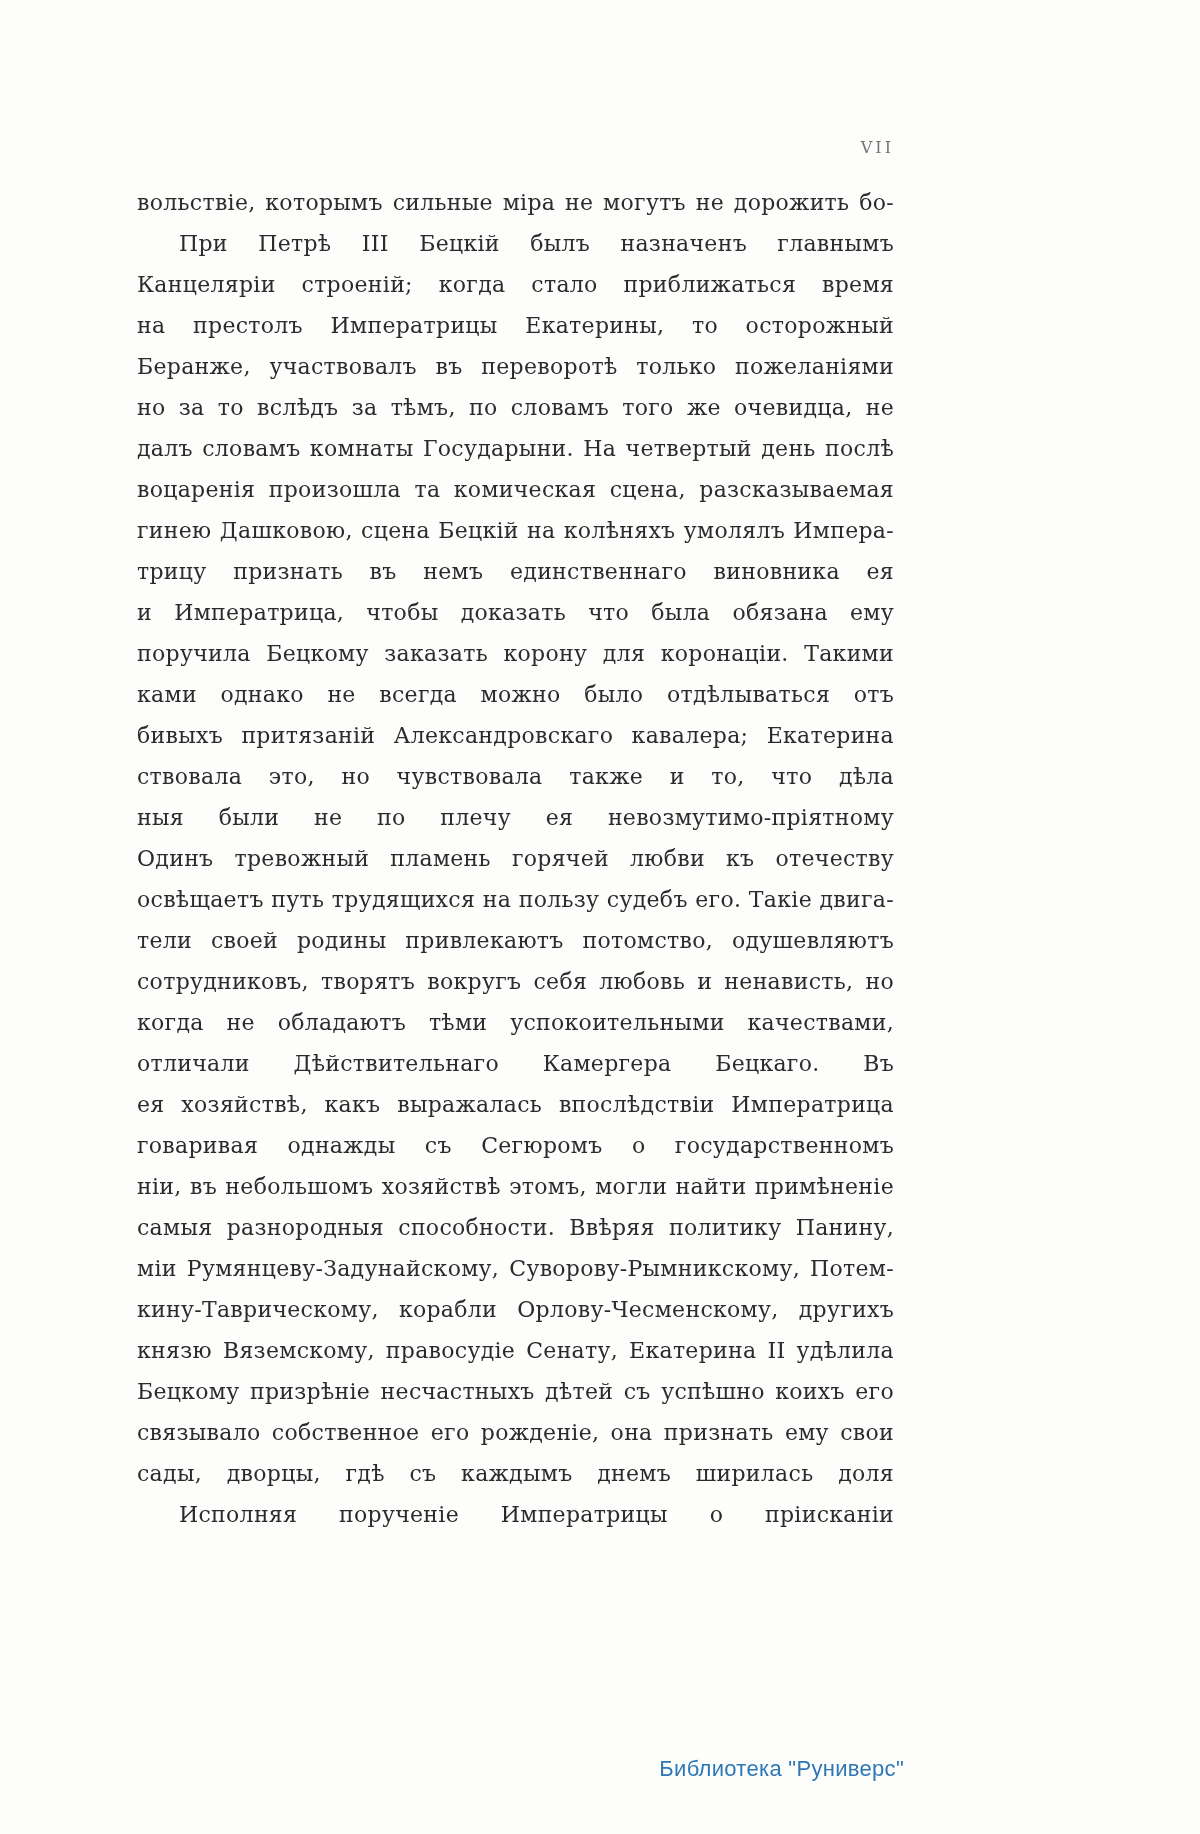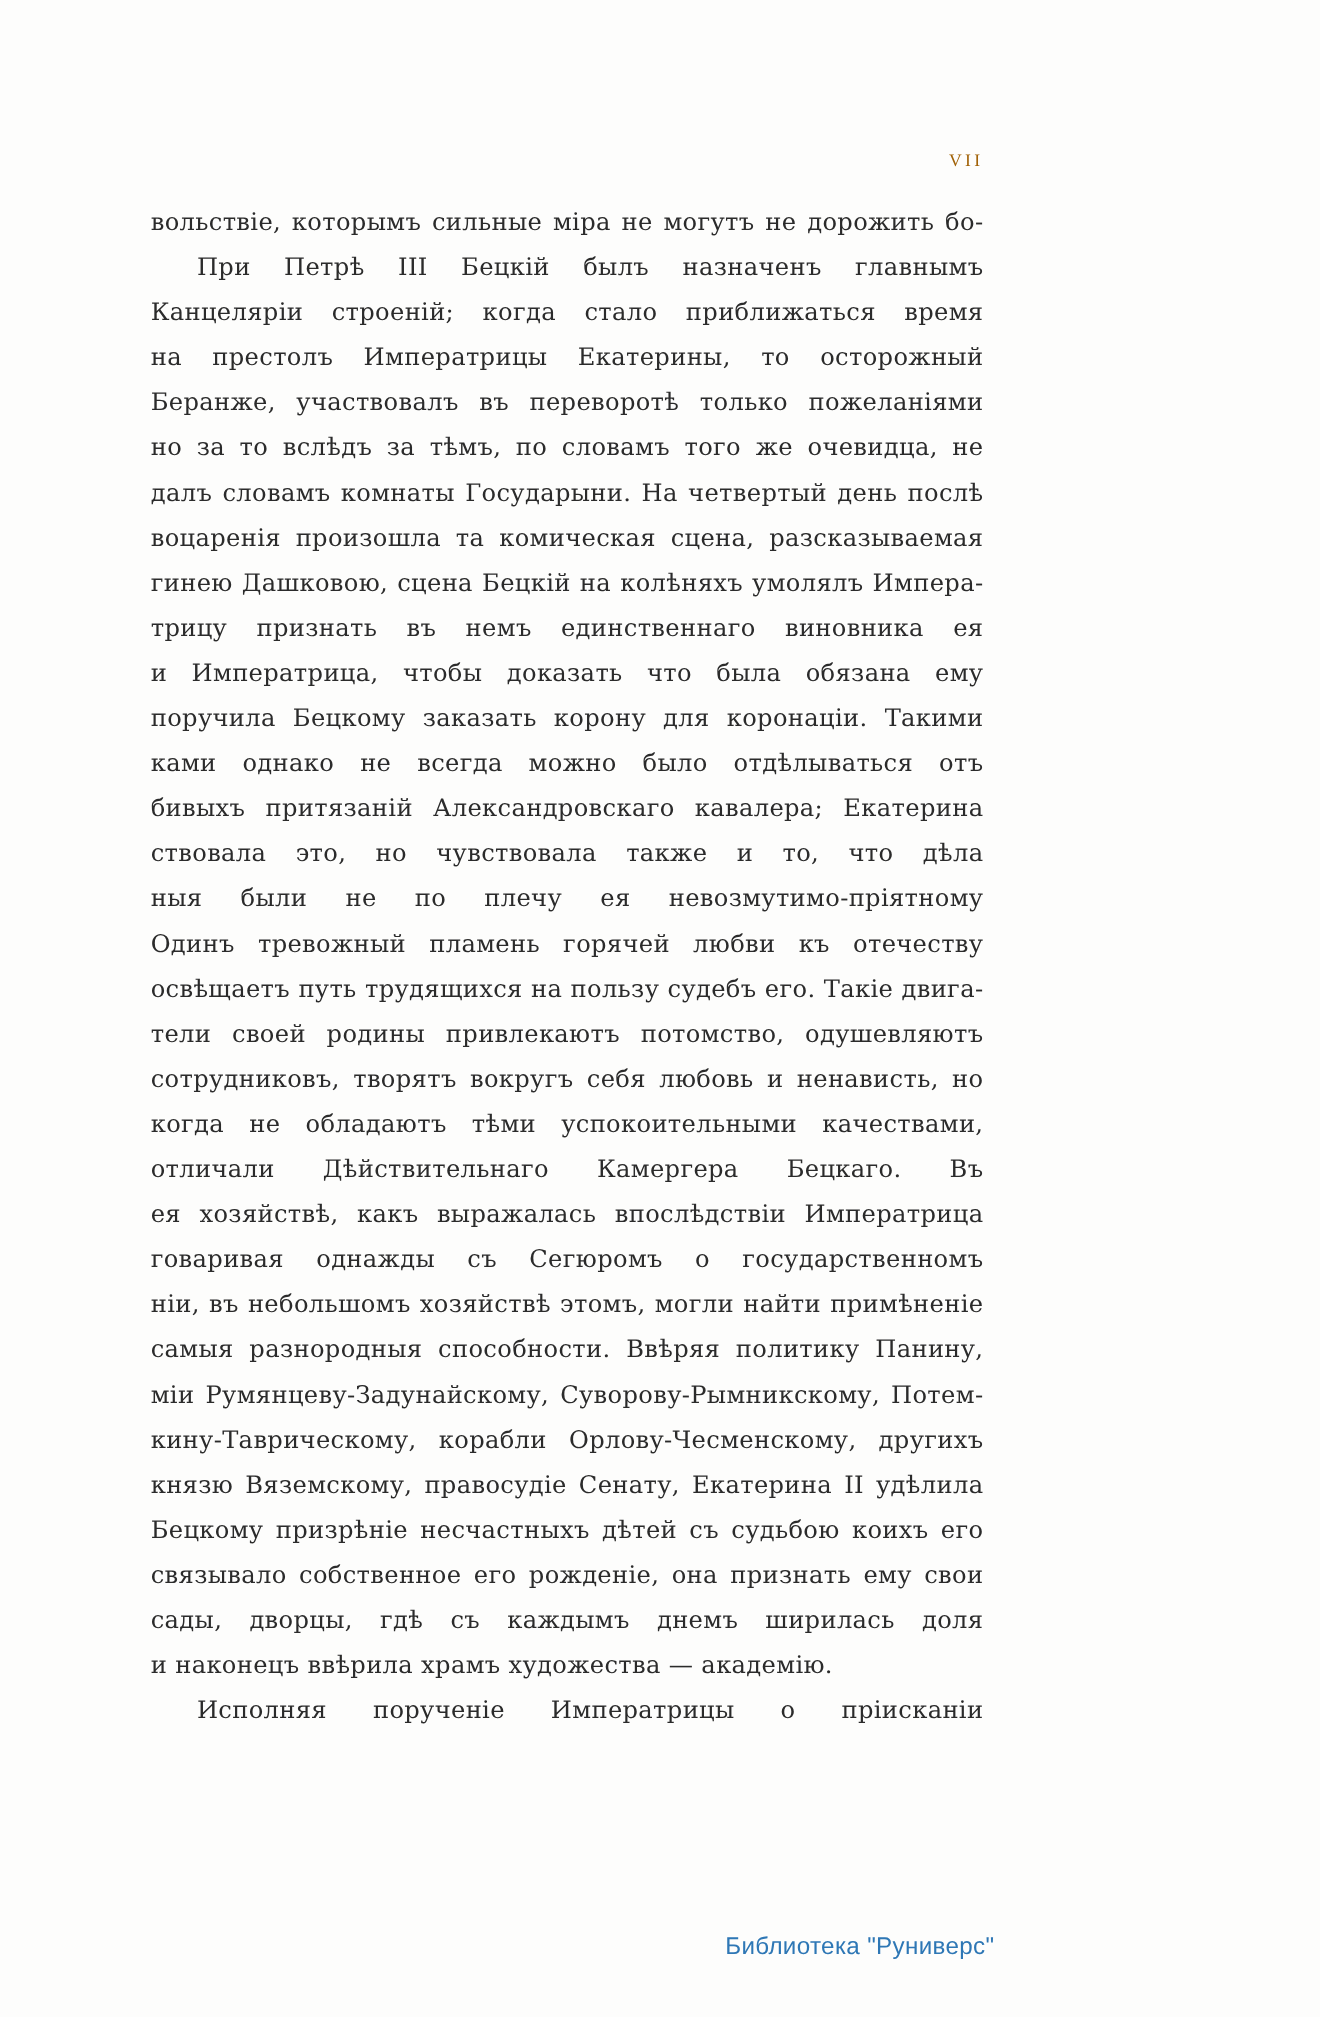--- a/index.html
+++ b/index.html
@@ -19,23 +19,22 @@
   .page{
     position:absolute;
     inset:0;
   }
   .page-number{
     position:absolute;
     top:138px;
     right:306px;
     font-size:16px;
     letter-spacing:3px;
-    color:#a16207;
+    color:#737373;
     font-variant:small-caps;
-    font-family:Liberation Serif, serif;
   }
   .text-block{
     position:absolute;
     left:137px;
     top:182px;
     width:757px;
   }
   .line{
     font-size:22px;
     line-height:41px;
@@ -93,21 +92,20 @@
       <div class="line">сотрудниковъ, творятъ вокругъ себя любовь и ненависть, но ни-</div>
       <div class="line">когда не обладаютъ тѣми успокоительными качествами, которыя</div>
       <div class="line">отличали Дѣйствительнаго Камергера Бецкаго. Въ небольшомъ</div>
       <div class="line">ея хозяйствѣ, какъ выражалась впослѣдствіи Императрица раз-</div>
       <div class="line">говаривая однажды съ Сегюромъ о государственномъ управле-</div>
       <div class="line">ніи, въ небольшомъ хозяйствѣ этомъ, могли найти примѣненіе</div>
       <div class="line">самыя разнородныя способности. Ввѣряя политику Панину, ар-</div>
       <div class="line">міи Румянцеву-Задунайскому, Суворову-Рымникскому, Потем-</div>
       <div class="line">кину-Таврическому, корабли Орлову-Чесменскому, другихъ</div>
       <div class="line">князю Вяземскому, правосудіе Сенату, Екатерина II удѣлила</div>
-      <div class="line">Бецкому призрѣніе несчастныхъ дѣтей съ судьбою коихъ его</div>
+      <div class="line">Бецкому призрѣніе несчастныхъ дѣтей съ успѣшно коихъ его</div>
       <div class="line">связывало собственное его рожденіе, она признать ему свои</div>
       <div class="line">сады, дворцы, гдѣ съ каждымъ днемъ ширилась доля искусства</div>
-      <div class="line par-end">и наконецъ ввѣрила храмъ художества — академію.</div>
       <div class="line indent">Исполняя порученіе Императрицы о пріисканіи художника</div>
     </div>
 
   <div class="watermark">Библиотека "Руниверс"</div>
 </div>
 
 </body></html>

